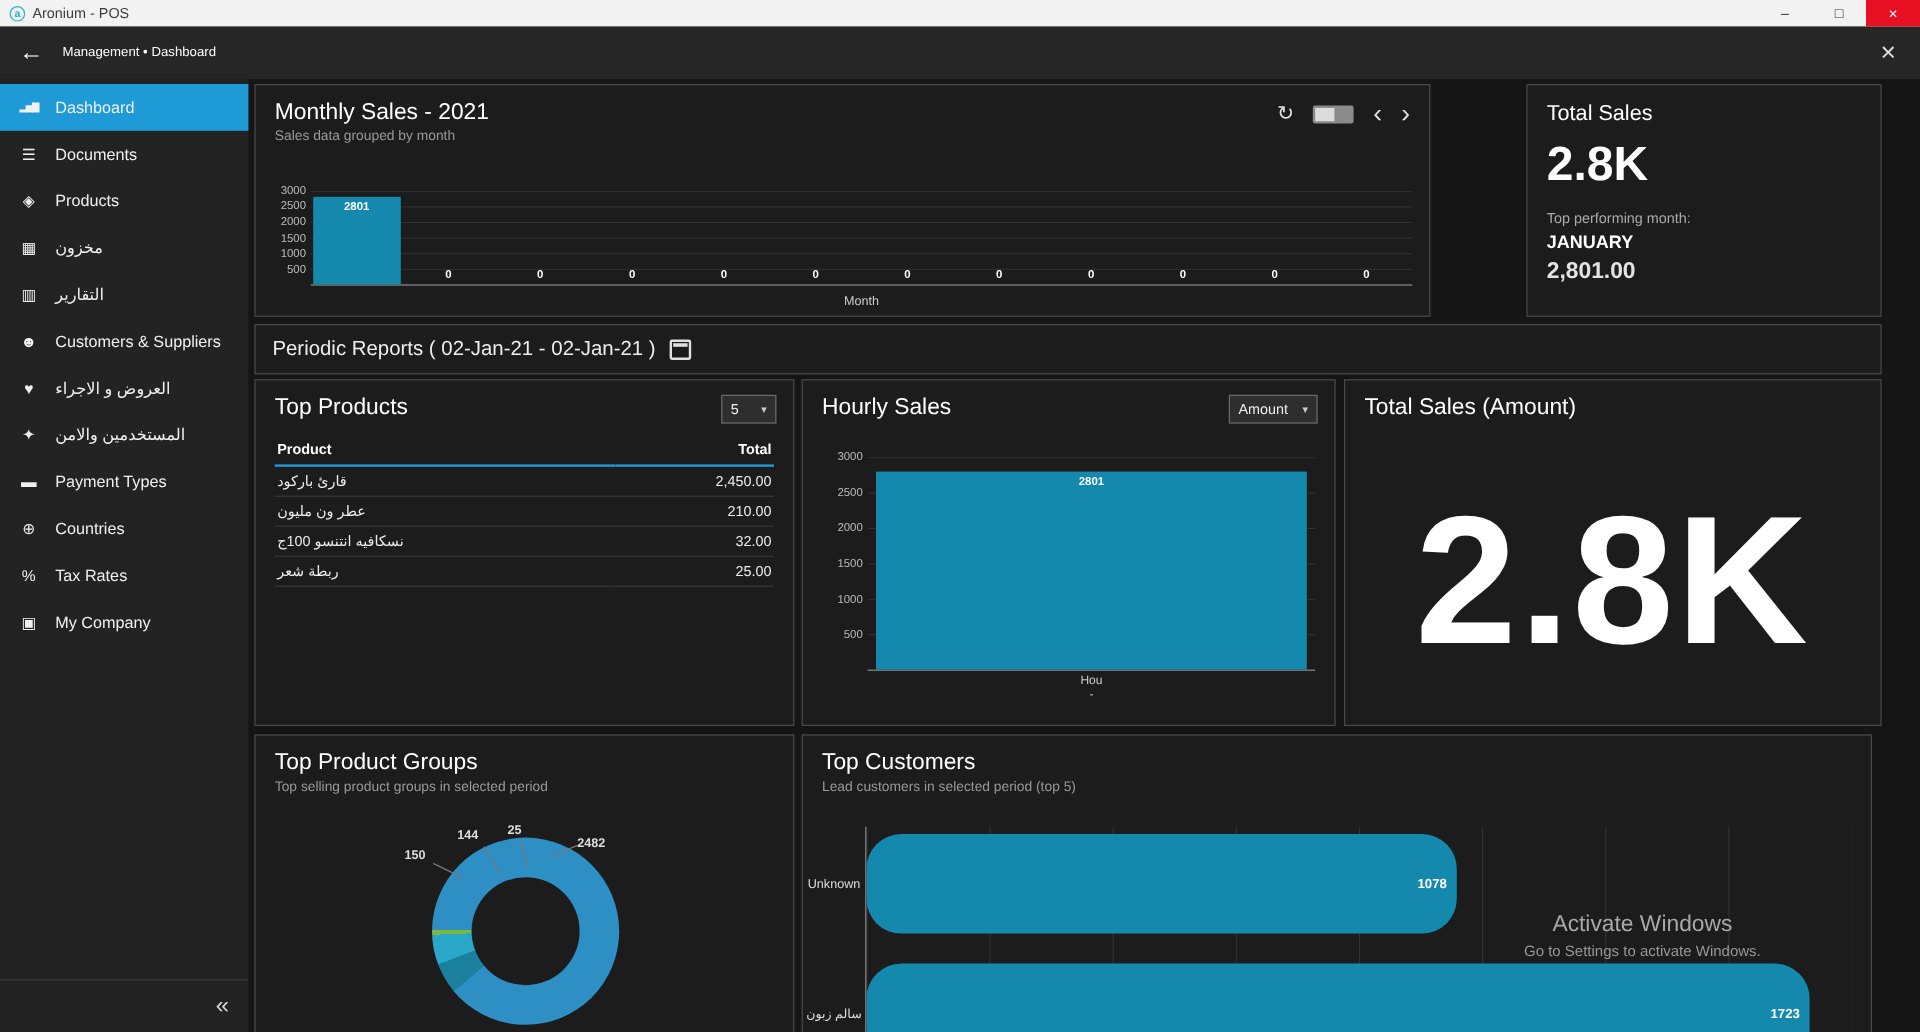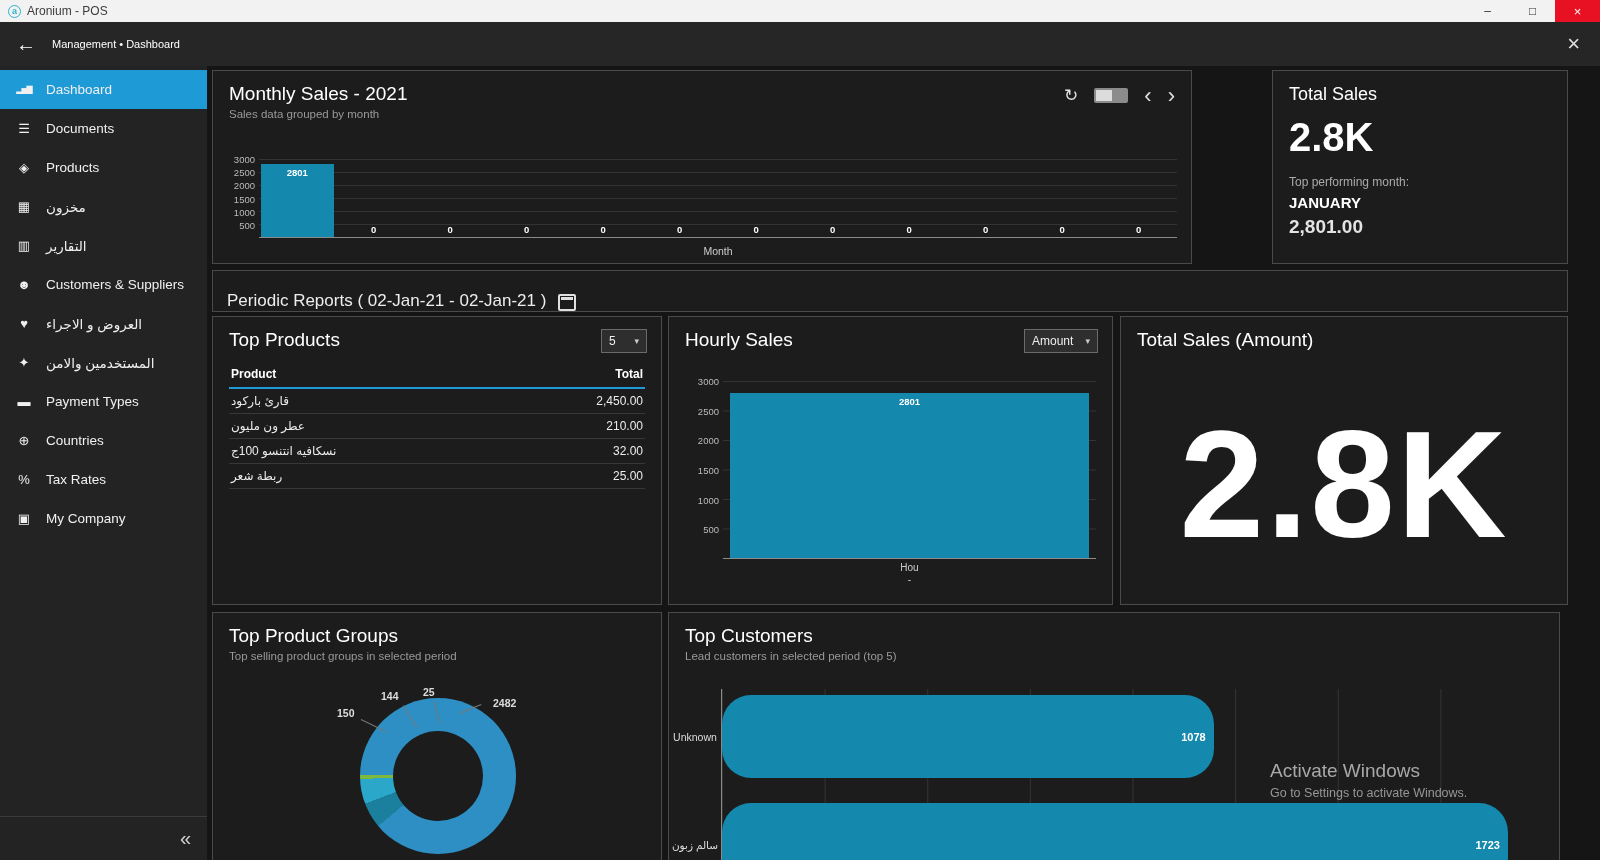--- a/index.html
+++ b/index.html
@@ -39,21 +39,21 @@
 
   
   .panel { position:absolute; background:#1c1c1c; border:1px solid #4a4a4a; }
   .panel-title { font-size:19px; font-weight:400; color:#fff; }
   .panel-sub { font-size:11.5px; color:#999; margin-top:3px; }
   .panel-head { padding:12px 16px 0 16px; }
 
   #panel-monthly  { left:212px; top:70px;  width:980px; height:194px; }
   #panel-total    { left:1272px; top:70px; width:296px;  height:194px; }
   #panel-periodic { left:212px; top:270px; width:1356px; height:42px;
-    display:flex; align-items:flex-end; gap:12px; padding:0 14px; font-size:17px; }
+    display:flex; align-items:center; gap:12px; padding:0 14px; font-size:17px; }
   #panel-products { left:212px; top:316px; width:450px; height:289px; }
   #panel-hourly   { left:668px; top:316px; width:445px; height:289px; }
   #panel-amount   { left:1120px; top:316px; width:448px; height:289px; }
   #panel-groups   { left:212px; top:612px; width:450px; height:260px; }
   #panel-customers{ left:668px; top:612px; width:892px; height:260px; }
 
   
   .chart-controls { position:absolute; right:16px; top:14px; display:flex; align-items:center; gap:16px; }
   .icon-btn { font-size:17px; color:#e0e0e0; cursor:pointer; }
   .chev { font-size:22px; line-height:16px; color:#e0e0e0; cursor:pointer; }
@@ -110,42 +110,42 @@
 
   
   .big-value { position:absolute; left:0; right:0; top:84px; text-align:center;
     font-size:152px; font-weight:800; color:#fff; line-height:1.1; letter-spacing:2px; }
 
   
   #donut { position:absolute; left:147px; top:85px; width:156px; height:156px; border-radius:50%; }
   #donut::after { content:""; position:absolute; inset:33px; background:#1c1c1c; border-radius:50%; }
   .dlbl { position:absolute; font-size:10.5px; font-weight:bold; color:#ddd; }
   .d0 { left:124px; top:94px; } .d1 { left:168px; top:77px; }
-  .d2 { left:210px; top:73px; } .d3 { left:280px; top:84px; }
+  .d2 { left:210px; top:73px; } .d3 { left:268px; top:84px; }
   .conn { position:absolute; height:1px; background:#777; transform-origin:0 50%; }
   .c0 { left:148px; top:106px; width:28px; transform:rotate(26deg); }
   .c1 { left:190px; top:92px;  width:26px; transform:rotate(58deg); }
   .c2 { left:221px; top:88px;  width:22px; transform:rotate(76deg); }
   .c3 { left:246px; top:100px; width:24px; transform:rotate(-22deg); }
 
   
   #cust-plot { position:absolute; left:52px; right:16px; top:76px; bottom:0; overflow:hidden;
     border-left:1px solid #8a8a8a;
     background-image:linear-gradient(to right,#333 1px,transparent 1px); background-size:12.5% 100%; }
   #cust-cats { position:absolute; left:2px; top:76px; bottom:0; width:48px; overflow:hidden; }
   .cust-row { position:relative; height:95px; margin-bottom:13px; }
   .cust-bar { position:absolute; left:0; top:6px; bottom:6px; background:#1488ad;
     display:flex; align-items:center; justify-content:flex-end; padding-right:8px;border-radius:29px; }
   .cust-val { font-size:11px; font-weight:bold; color:#fff; }
   .cust-cat { height:95px; margin-bottom:13px; display:flex; align-items:center; justify-content:center;
     font-size:10.5px; color:#ddd; text-align:center; }
 
   
   .watermark { position:absolute; left:1270px; top:760px; z-index:50; pointer-events:none; }
-  .wm1 { font-size:19px; color:#a8a8a8; }
+  .wm1 { font-size:19px; color:#a8a8a8;text-align:center; }
   .wm2 { font-size:12.5px; color:#979797; margin-top:4px; }
 </style>
 </head>
 <body>
 
 <div class="titlebar">
   <span class="tb-logo">a</span>
   <span class="tb-title">Aronium - POS</span>
   <span class="tb-spacer"></span>
   <span class="tb-btn">–</span>

